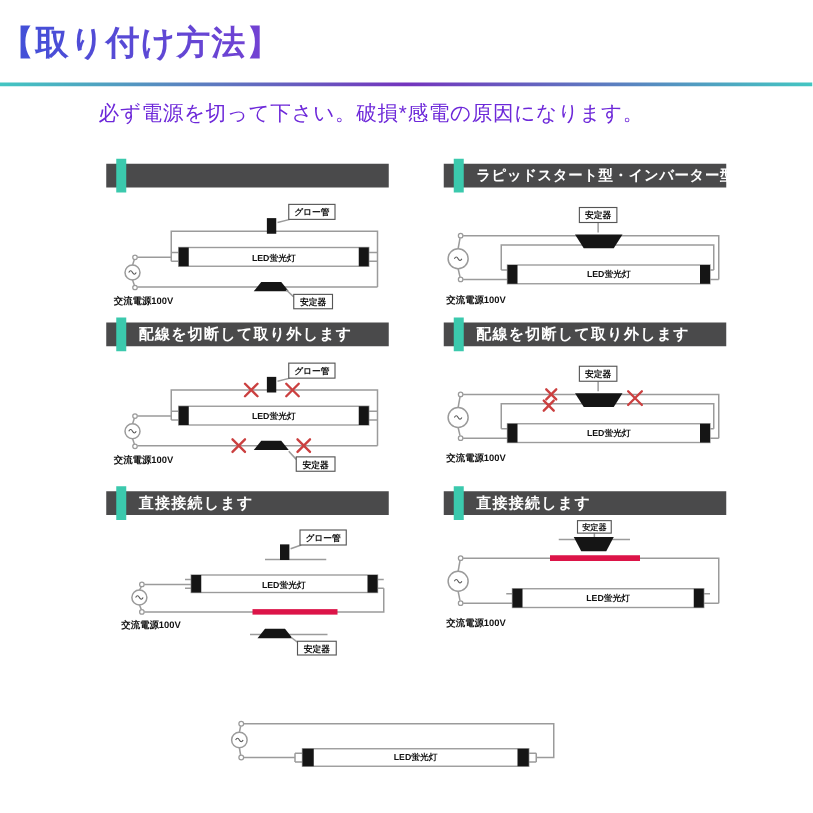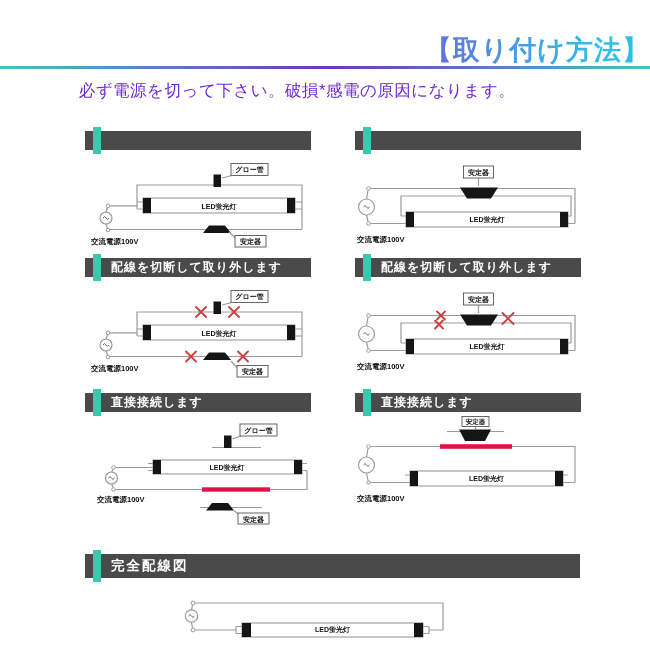--- a/index.html
+++ b/index.html
@@ -2,21 +2,21 @@
 <html><head>
 <meta charset="utf-8">
 <style>
   html,body{margin:0;padding:0;}
   body{
     width:650px;height:650px;position:relative;background:#ffffff;
     font-family:"Liberation Sans","DejaVu Sans",sans-serif;overflow:hidden;
   }
   
   #page-title{
-    margin:0;padding-top:32px;text-align:right;
+    margin:0;padding-top:16px;text-align:left;
     font-size:27px;font-weight:bold;letter-spacing:1px;
     background:linear-gradient(90deg,#3f51d8 0%,#8c3ad0 48%,#2cc0e8 92%);
     -webkit-background-clip:text;background-clip:text;
     color:transparent;
   }
   #divider{
     position:absolute;left:0;top:66px;width:650px;height:3px;
     background:linear-gradient(90deg,#43c6c2 0%,#7434be 50%,#43c6c2 100%);
   }
   #warning{
@@ -88,20 +88,21 @@
     <line class="wire" x1="150" y1="79.5" x2="144" y2="74"></line>
     <rect class="lblbox" x="150" y="77.5" width="31" height="11.5"></rect>
     <text class="lbltx" x="165.5" y="86">安定器</text>
     <text class="pwrtx" x="6" y="85.5">交流電源100V</text>
   </svg>
 </div>
 
 <div class="panel p-right" style="left:355px;top:131px;width:226px">
   <div class="hdr">
     <span class="accent"></span>
+    <span class="htxt">ラピッドスタート型・インバーター型</span>
   </div>
   <svg width="226" height="105" viewBox="0 0 226 105" style="margin-top:8px">
     <g>
       <circle class="wire" cx="11.5" cy="49" r="8"></circle>
       <path class="sq" d="M8.5,49 q1.5,-2.8 3,0 q1.5,2.8 3,0"></path>
       <line class="wire" x1="13" y1="32.5" x2="11.5" y2="41"></line>
       <line class="wire" x1="11.5" y1="57" x2="13" y2="63.5"></line>
       <circle class="term" cx="13.5" cy="30.5" r="1.8"></circle>
       <circle class="term" cx="13.5" cy="65.5" r="1.8"></circle>
     </g>
@@ -244,24 +245,20 @@
     <rect class="redbar" x="85" y="29.2" width="72" height="4.6"></rect>
     <rect class="tube" x="55" y="56" width="153" height="15"></rect>
     <rect class="blk" x="55" y="56" width="8" height="15"></rect>
     <rect class="blk" x="200" y="56" width="8" height="15"></rect>
     <text class="ledtx" x="131.5" y="65.8">LED蛍光灯</text>
     <text class="pwrtx" x="2" y="86">交流電源100V</text>
   </svg>
 </div>
 
 <div class="panel" style="left:85px;top:554px;width:495px">
-  <div class="hdr big">
-    <span class="accent"></span>
-    <span class="htxt">完全配線図</span>
-  </div>
   <svg width="495" height="65" viewBox="0 0 495 65" style="margin-top:7px">
     <g>
       <circle class="wire" cx="106.5" cy="31" r="6.2"></circle>
       <path class="sq" d="M103.5,31 q1.5,-2.8 3,0 q1.5,2.8 3,0"></path>
       <line class="wire" x1="107.5" y1="20" x2="106.5" y2="24.8"></line>
       <line class="wire" x1="106.5" y1="37.2" x2="107.5" y2="43"></line>
       <circle class="term" cx="108" cy="18" r="1.9"></circle>
       <circle class="term" cx="108" cy="45" r="1.9"></circle>
     </g>
     <path class="wire" d="M110,18 H358 V45 H344 M110,45 H151 M151,41.5 V48.5 M151,41.5 H157 M151,48.5 H157 M338,41.5 H344 M338,48.5 H344 M344,41.5 V48.5"></path>

